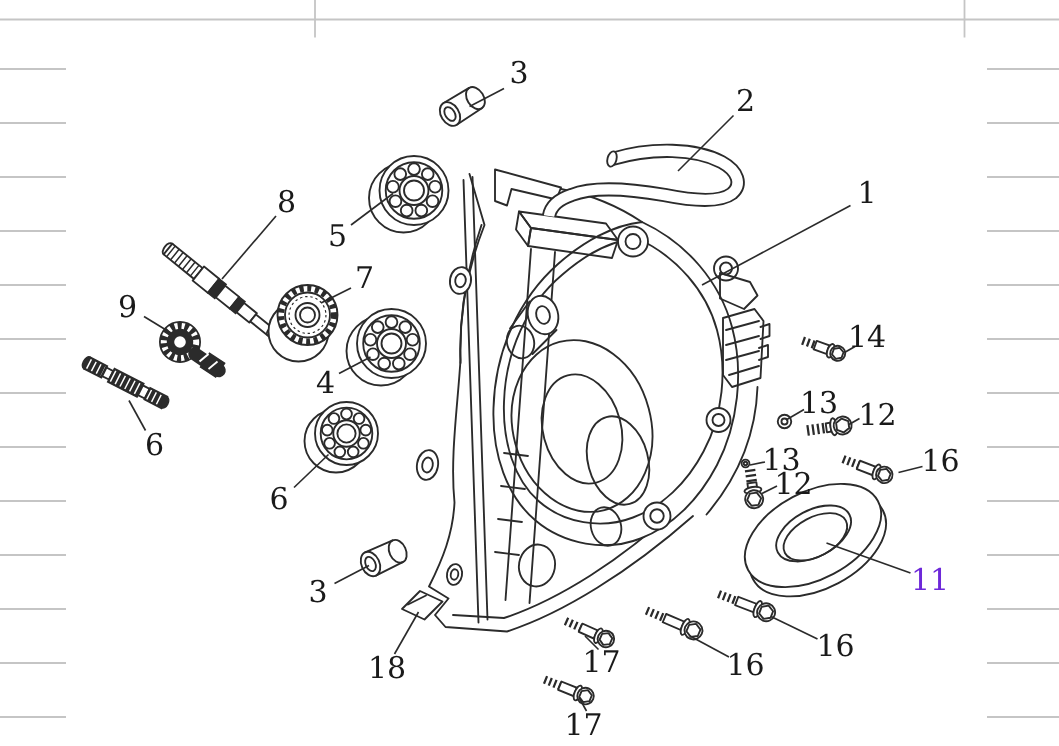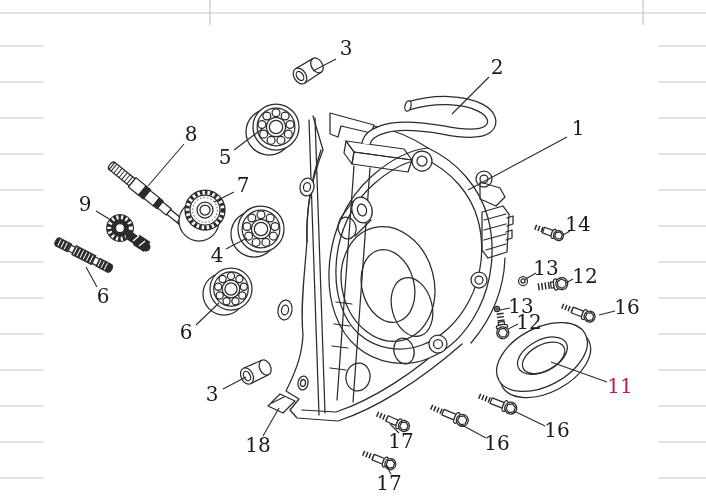--- a/index.html
+++ b/index.html
@@ -329,21 +329,21 @@
       <div class="part-label" style="left: 497px; top: 67px; color: rgb(26, 26, 26);">2</div>
       <div class="part-label" style="left: 346px; top: 48px; color: rgb(26, 26, 26);">3</div>
       <div class="part-label" style="left: 212px; top: 394px; color: rgb(26, 26, 26);">3</div>
       <div class="part-label" style="left: 217px; top: 255px; color: rgb(26, 26, 26);">4</div>
       <div class="part-label" style="left: 225px; top: 157px; color: rgb(26, 26, 26);">5</div>
       <div class="part-label" style="left: 186px; top: 332px; color: rgb(26, 26, 26);">6</div>
       <div class="part-label" style="left: 243px; top: 185px; color: rgb(26, 26, 26);">7</div>
       <div class="part-label" style="left: 191px; top: 134px; color: rgb(26, 26, 26);">8</div>
       <div class="part-label" style="left: 85px; top: 204px; color: rgb(26, 26, 26);">9</div>
       <div class="part-label" style="left: 103px; top: 296px; color: rgb(26, 26, 26);">6</div>
-      <div class="part-label" style="left: 620px; top: 386px; color: #be185d;">11</div>
+      <div class="part-label" style="left: 620px; top: 386px; color: #6d28d9;">11</div>
       <div class="part-label" style="left: 585px; top: 276px; color: rgb(26, 26, 26);">12</div>
       <div class="part-label" style="left: 546px; top: 268px; color: rgb(26, 26, 26);">13</div>
       <div class="part-label" style="left: 529px; top: 322px; color: rgb(26, 26, 26);">12</div>
       <div class="part-label" style="left: 521px; top: 306px; color: rgb(26, 26, 26);">13</div>
       <div class="part-label" style="left: 578px; top: 224px; color: rgb(26, 26, 26);">14</div>
       <div class="part-label" style="left: 627px; top: 307px; color: rgb(26, 26, 26);">16</div>
       <div class="part-label" style="left: 557px; top: 430px; color: rgb(26, 26, 26);">16</div>
       <div class="part-label" style="left: 497px; top: 443px; color: rgb(26, 26, 26);">16</div>
       <div class="part-label" style="left: 401px; top: 441px; color: rgb(26, 26, 26);">17</div>
       <div class="part-label" style="left: 389px; top: 483px; color: rgb(26, 26, 26);">17</div>

